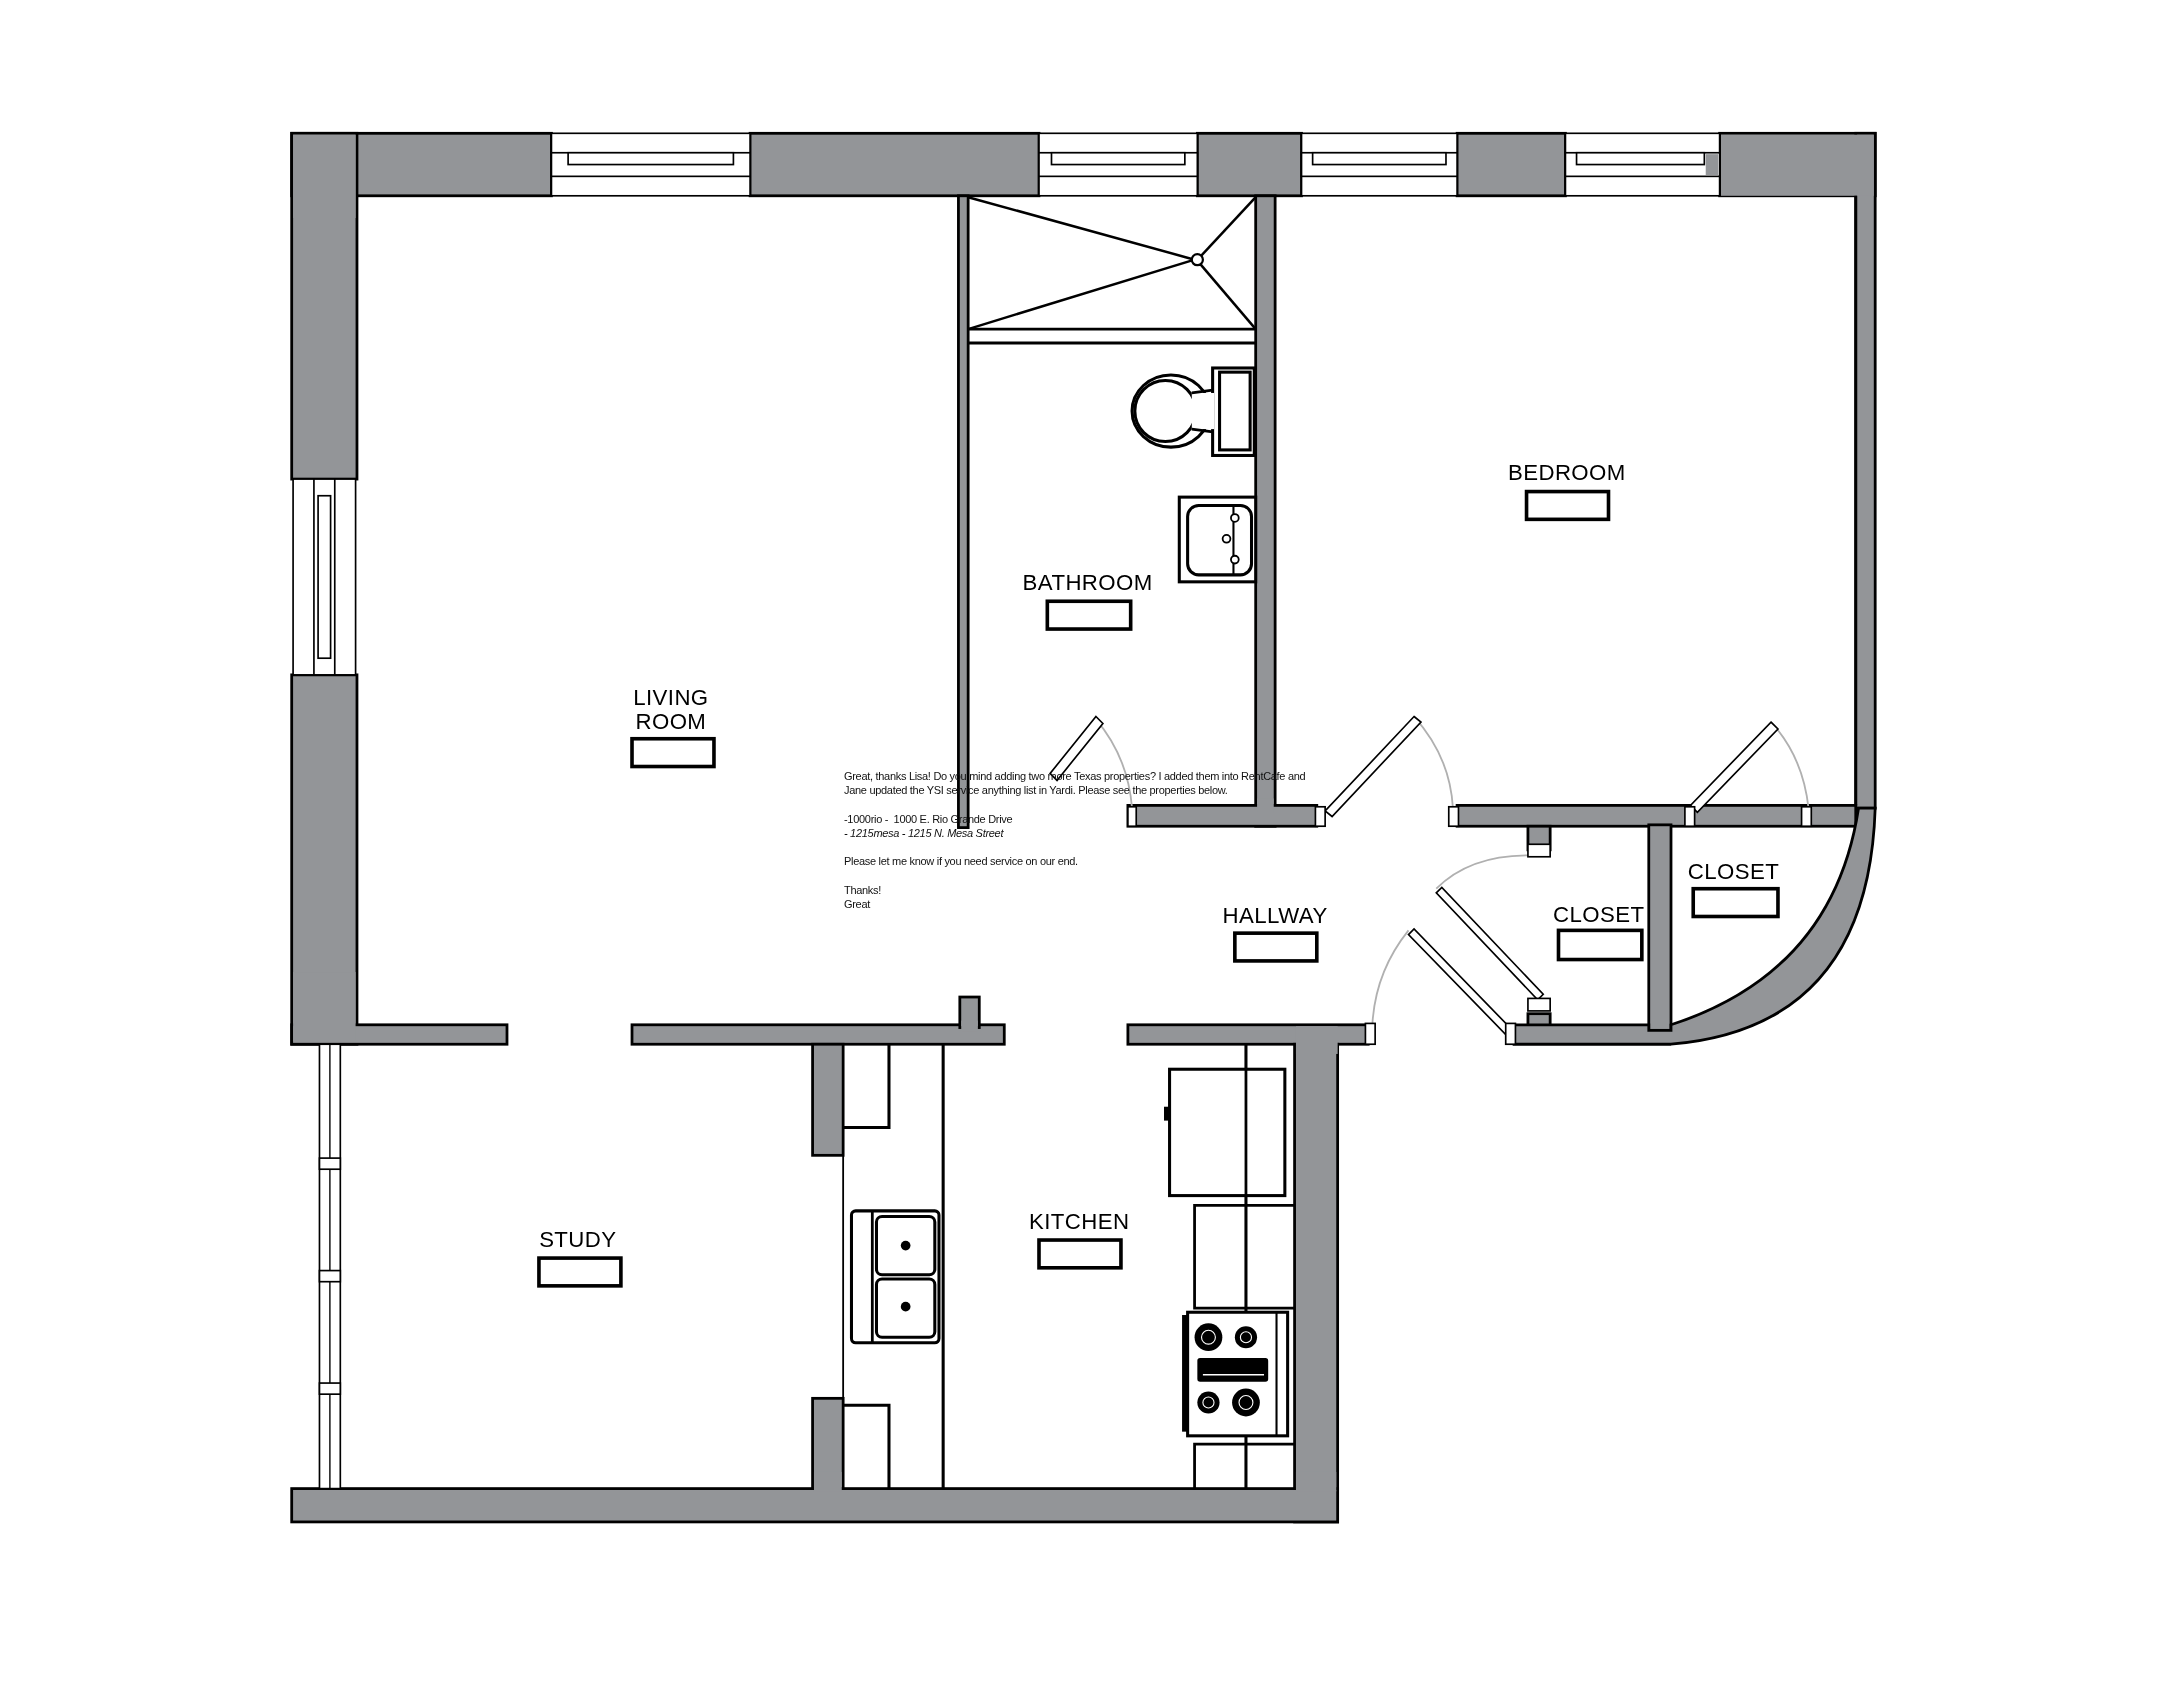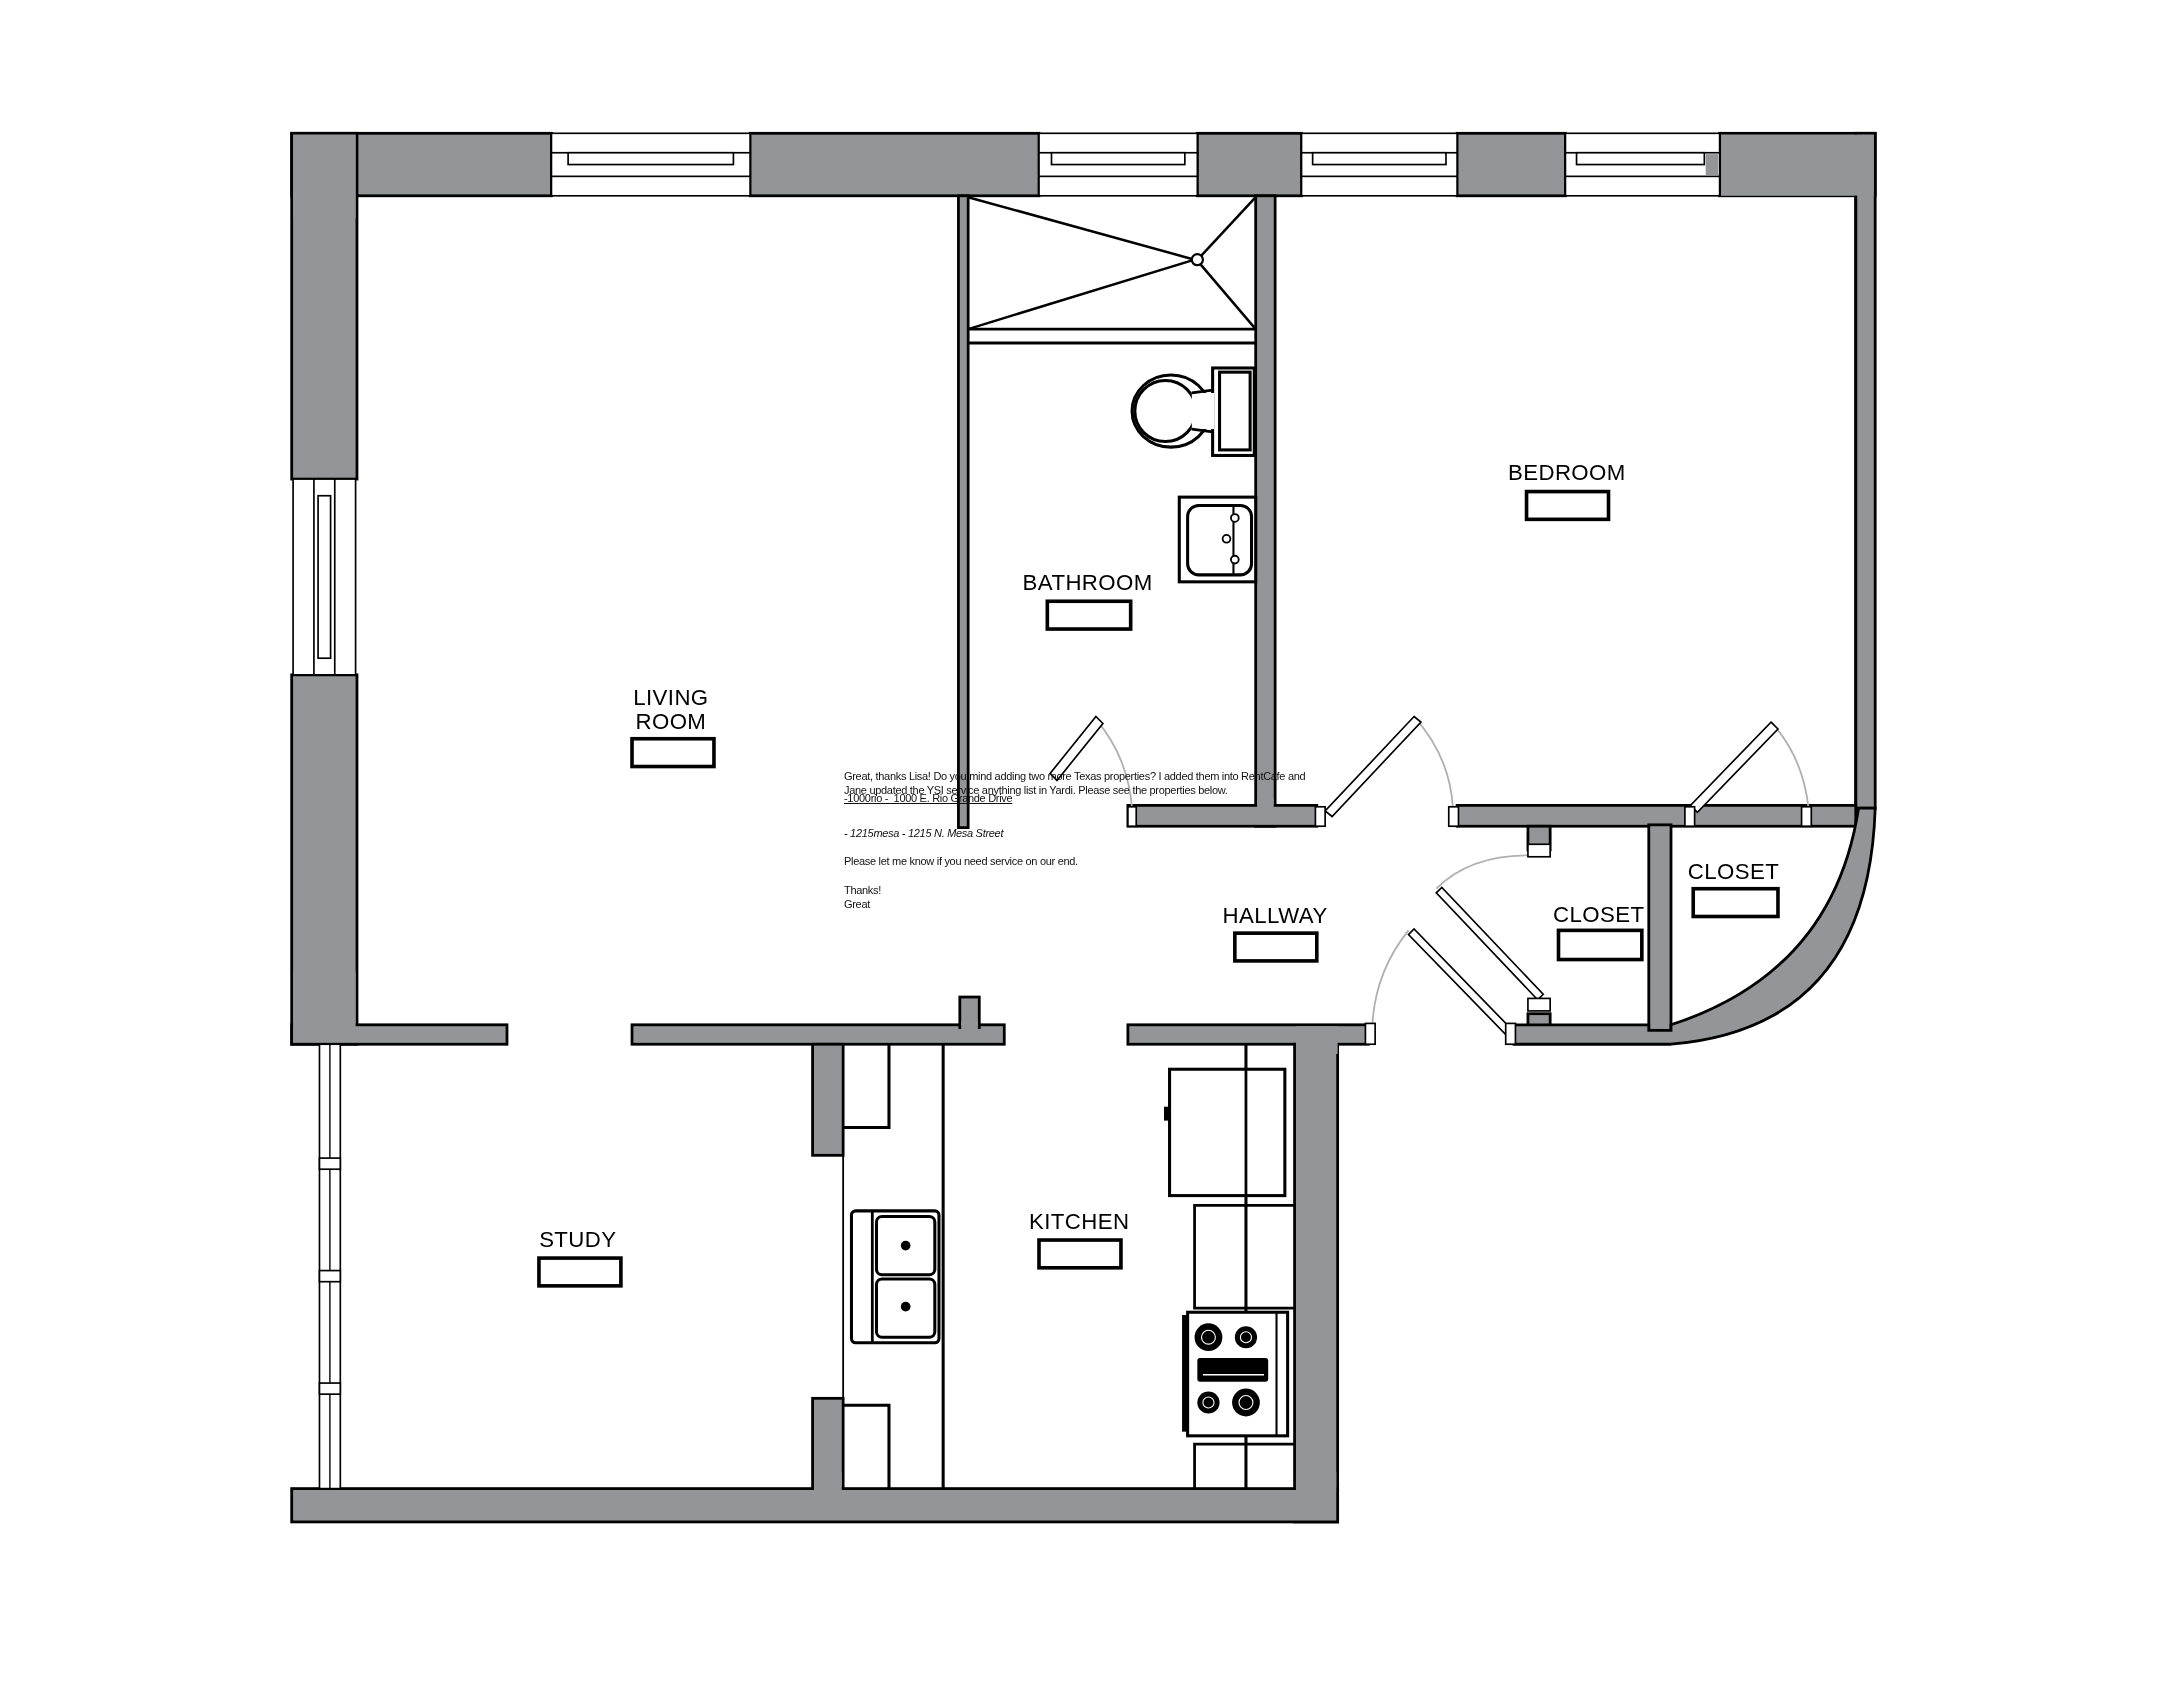--- a/index.html
+++ b/index.html
@@ -239,18 +239,18 @@
     <rect class="tag" x="748" y="893" width="59" height="20"></rect>
   </g>
   <g>
     <text class="room-label" x="416" y="898" text-anchor="middle">STUDY</text>
     <rect class="tag" x="388" y="906" width="59" height="20"></rect>
   </g>
 </svg>
 
 <div class="note" style="left:844px; top:770px;">Great, thanks Lisa! Do you mind adding two more Texas properties? I added them into RentCafe and</div>
 <div class="note" style="left:844px; top:784px;">Jane updated the YSI service anything list in Yardi. Please see the properties below.</div>
-<div class="note" style="left:844px; top:792px;text-decoration:underline;">-1000rio -  1000 E. Rio Grande Drive</div>
+<div class="note" style="left:844px; top:813px;">-1000rio -  1000 E. Rio Grande Drive</div>
 <div class="note" style="left:844px; top:827px;font-style:italic;">- 1215mesa - 1215 N. Mesa Street</div>
 <div class="note" style="left:844px; top:855px;">Please let me know if you need service on our end.</div>
 <div class="note" style="left:844px; top:884px;">Thanks!</div>
 <div class="note" style="left:844px; top:898px;">Great</div>
 
 
 </body></html>

